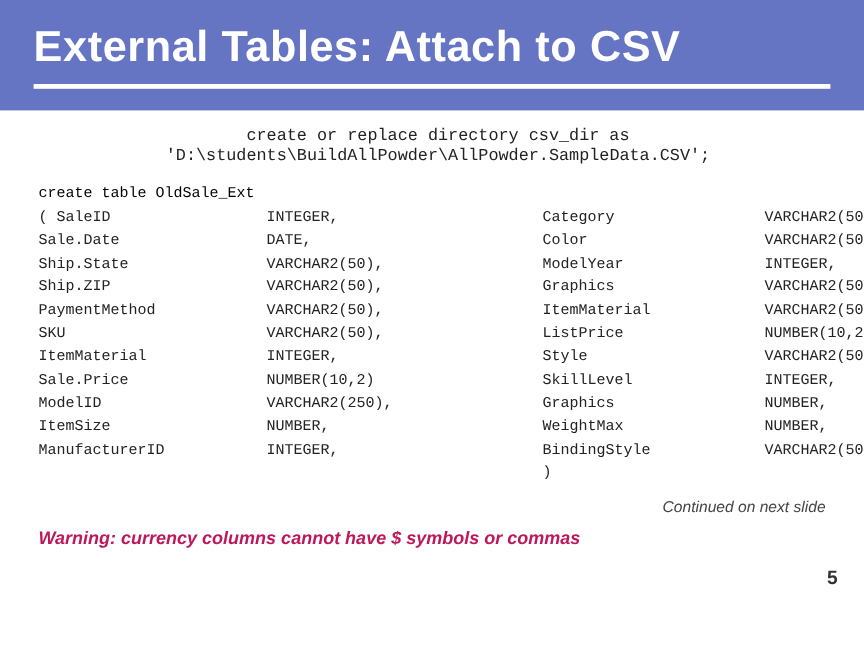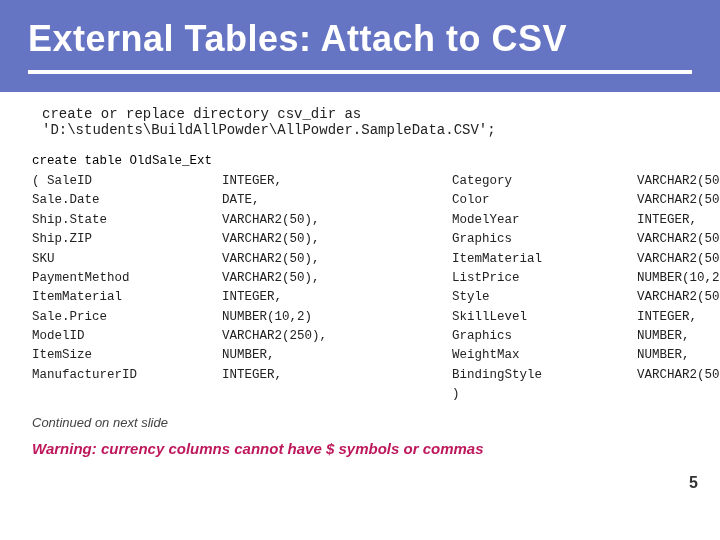--- a/index.html
+++ b/index.html
@@ -35,40 +35,41 @@
     }
     .content {
       padding: 14px 32px 10px 32px;
     }
     .directory-block {
       font-family: 'Courier New', Courier, monospace;
       font-size: 14px;
       color: #222;
       margin-bottom: 16px;
       margin-left: 10px;
+      text-align: center;
     }
     .code-block {
       font-family: 'Courier New', Courier, monospace;
       font-size: 12.5px;
       color: #222;
       display: grid;
       grid-template-columns: 190px 230px 185px 200px;
       gap: 0;
       line-height: 1.55;
       margin-top: 4px;
     }
     .code-col {
       display: flex;
       flex-direction: column;
     }
     .code-col span {
       white-space: nowrap;
     }
     .continued {
-      text-align: left;
+      text-align: right;
       font-family: Arial, sans-serif;
       font-style: italic;
       font-size: 13px;
       color: #444;
       margin-top: 10px;
     }
     .warning {
       font-family: Arial, sans-serif;
       font-style: italic;
       font-weight: bold;
@@ -101,22 +102,22 @@
 
     <div style="font-family:'Courier New',monospace;font-size:12.5px;margin-bottom:2px;">create table OldSale_Ext</div>
 
     <div class="code-block">
       <div class="code-col">
 
       <span>( SaleID</span>
           <span>  Sale.Date</span>
           <span>  Ship.State</span>
           <span>  Ship.ZIP</span>
+          <span>  PaymentMethod</span>
           <span>  SKU</span>
-          <span>  PaymentMethod</span>
           <span>  ItemMaterial</span>
           <span>  Sale.Price</span>
           <span>  ModelID</span>
           <span>  ItemSize</span>
           <span>  ManufacturerID</span>
         </div>
       <div class="code-col">
 
       <span>INTEGER,</span>
           <span>DATE,</span>

